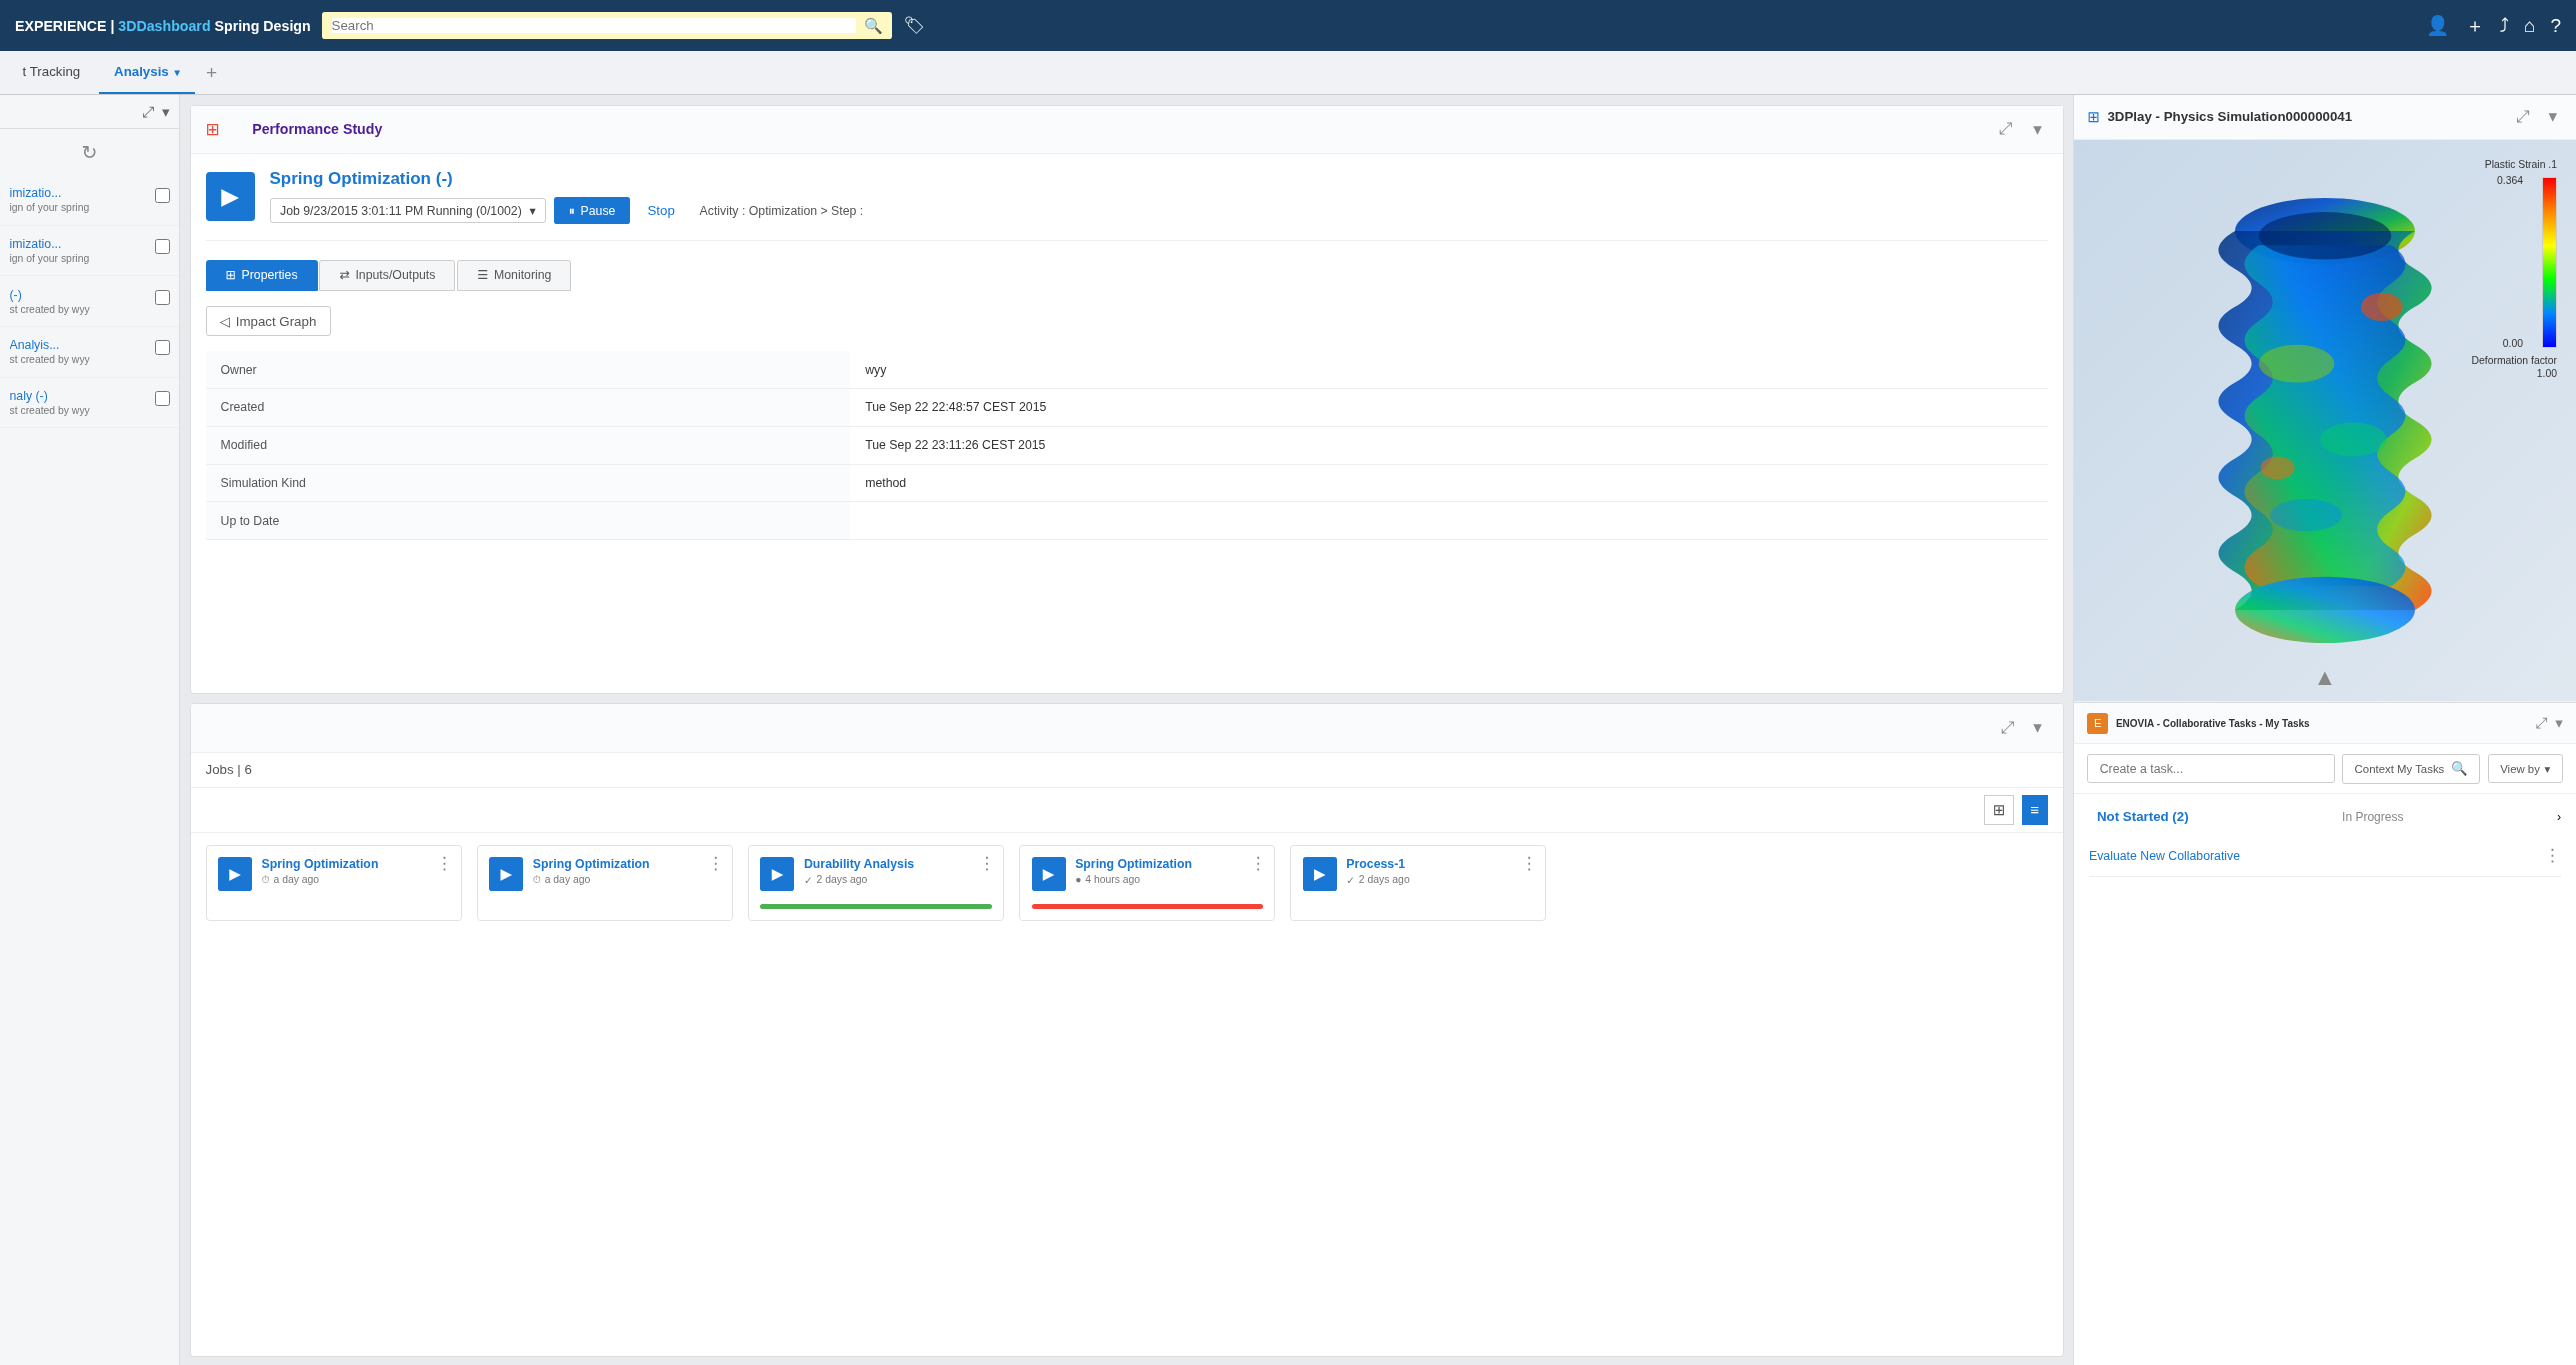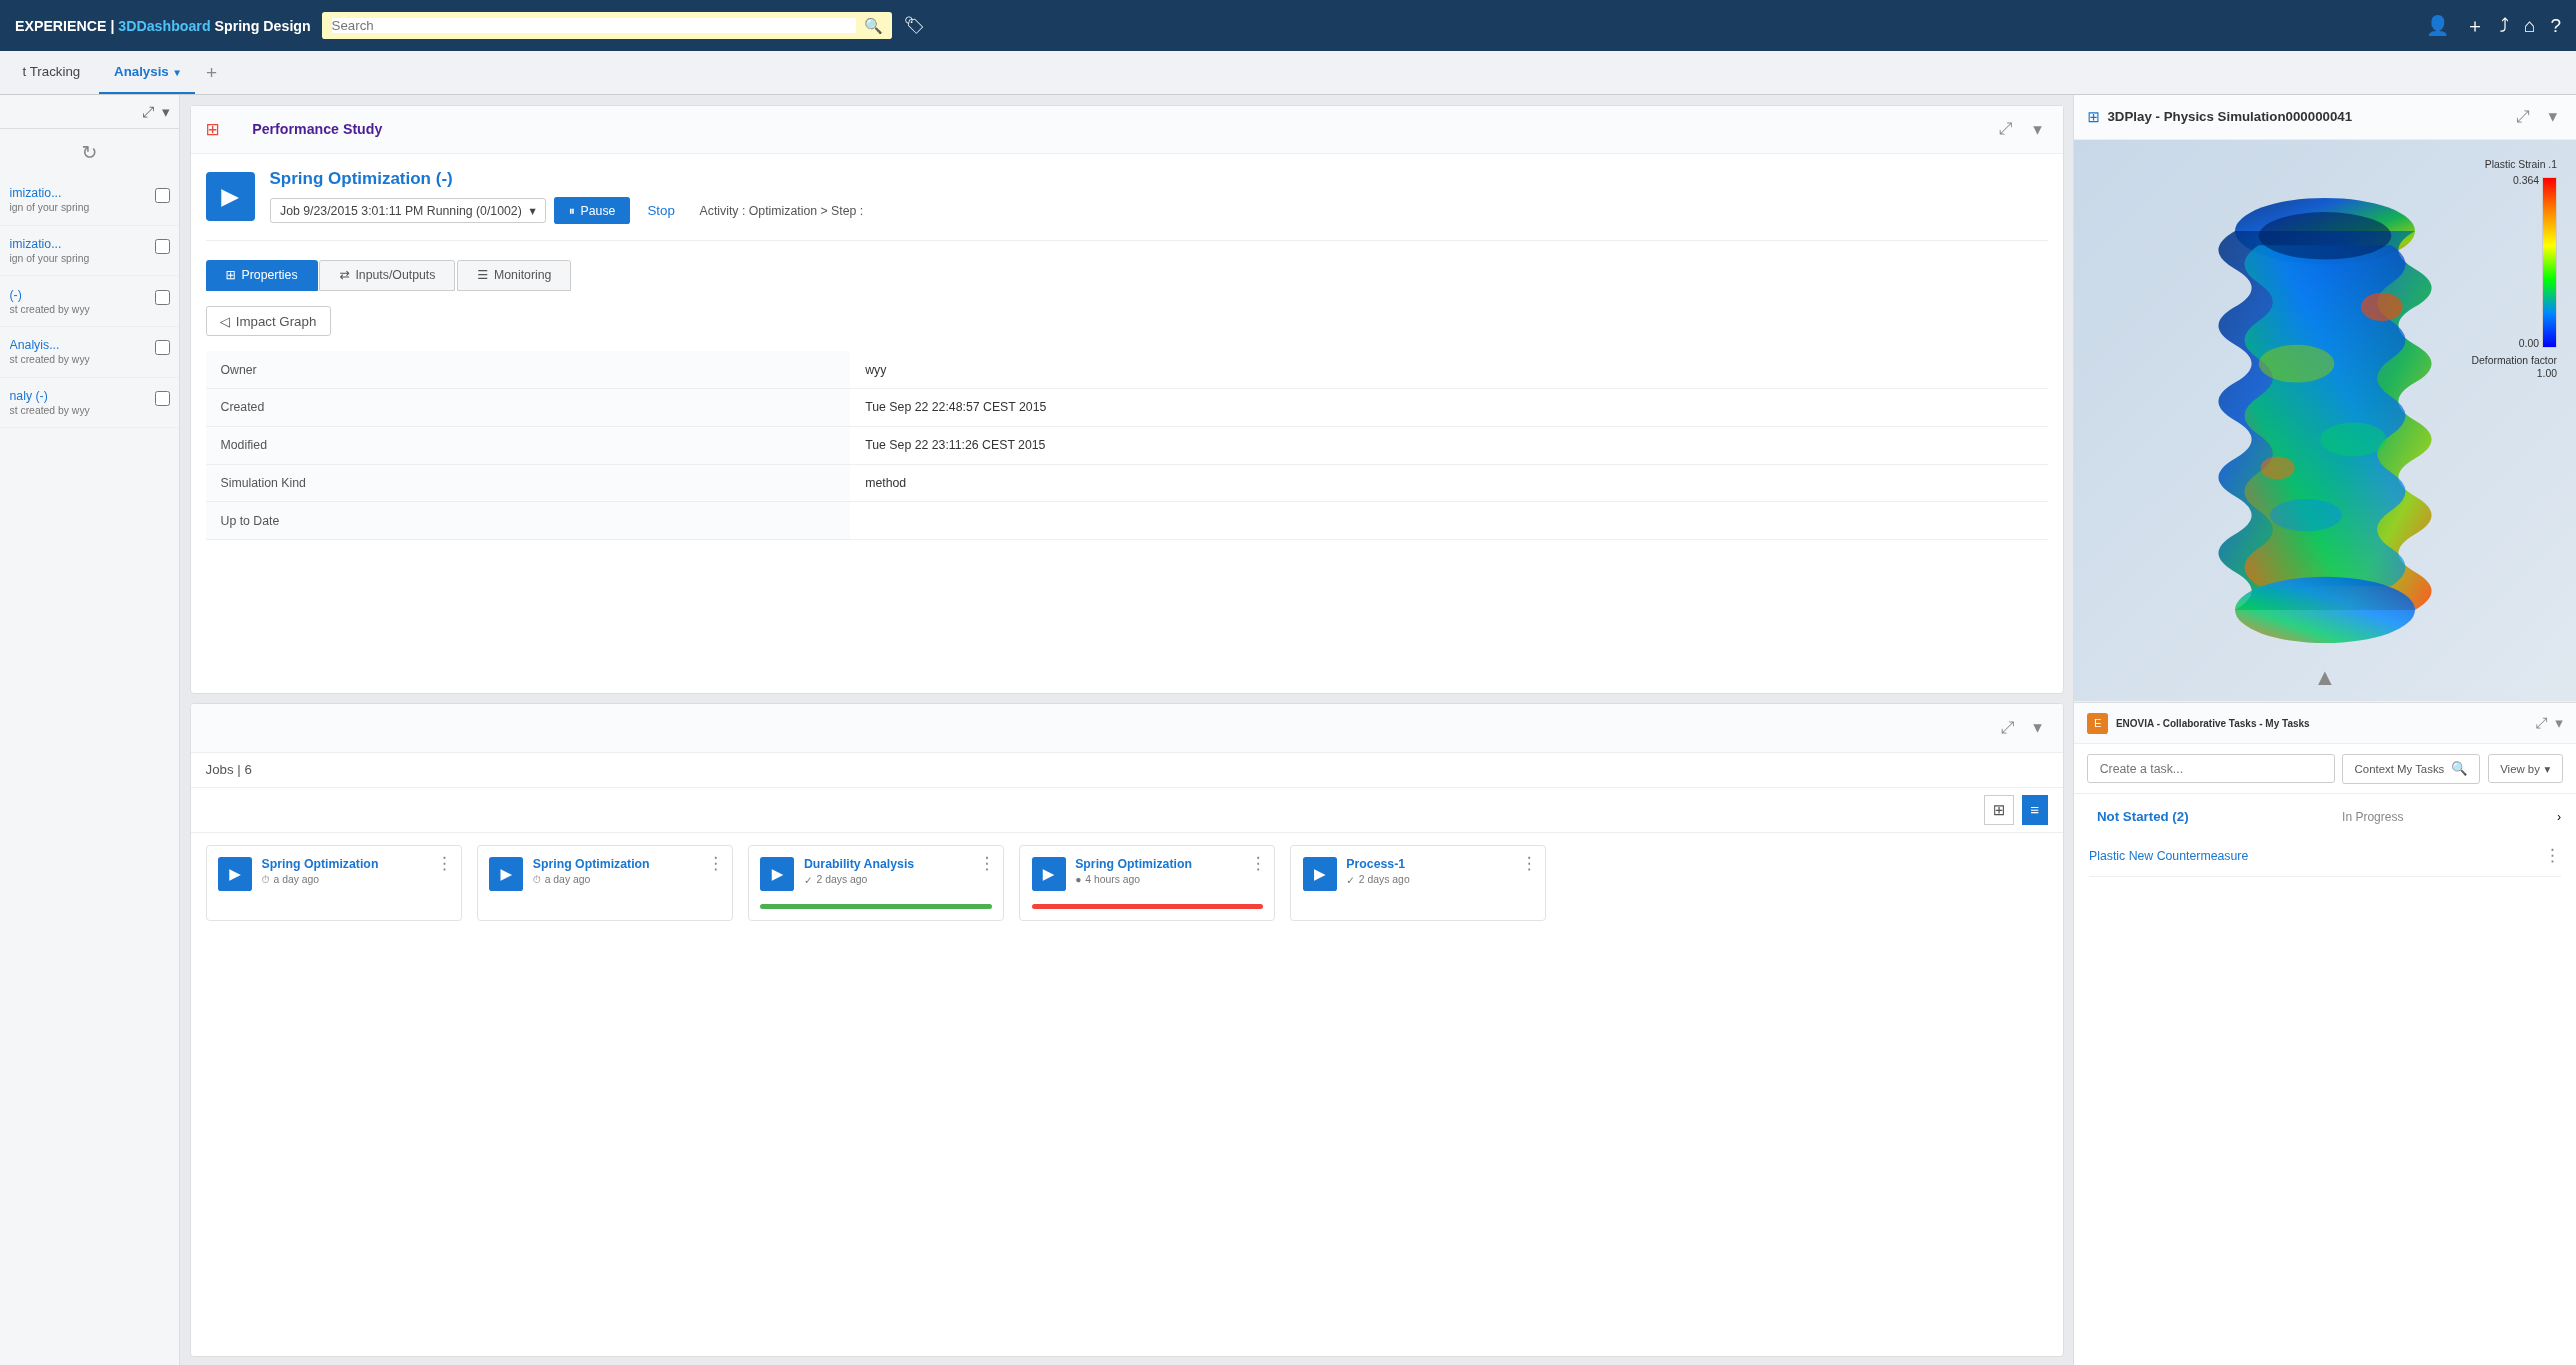--- a/index.html
+++ b/index.html
@@ -552,21 +552,21 @@
 
             <ellipse cx="60" cy="-120" rx="22" ry="15" fill="#ff4400" opacity="0.6"></ellipse>
             <ellipse cx="-50" cy="50" rx="18" ry="12" fill="#ff6600" opacity="0.5"></ellipse>
 
             <ellipse cx="0" cy="200" rx="95" ry="35" fill="url(#springGrad2)" opacity="0.8"></ellipse>
           </g>
         </svg>
 
         <div class="color-scale">
           <div class="scale-title-top">Plastic Strain .1</div>
-          <div style="display:flex; align-items:center; gap:3px; margin-top:3.8px;">
+          <div style="display:flex; align-items:center; gap:19px; margin-top:3.8px;">
             <div style="display:flex; flex-direction:column; justify-content:space-between; font-size:10.4px; color:#333; text-align:right;">
               <span>0.364</span>
               <span style="margin-top:152px;">0.00</span>
             </div>
             <div class="scale-bar"></div>
           </div>
           <div class="scale-title-bottom" style="margin-top:3.8px; font-size:10.4px; color:#333;">Deformation factor</div>
           <div class="scale-title-bottom" style="font-size:10.4px; color:#333;">1.00</div>
         </div>
 
@@ -599,20 +599,20 @@
       </div>
 
       <div class="tasks-content">
         <div class="tasks-section-header">
           <span class="tasks-section-title">Not Started (2)</span>
           <span class="tasks-section-arrow">In Progress</span>
           <span>›</span>
         </div>
 
         <div class="task-item">
-          <span class="task-title">Plastic New Countermeasure</span>
+          <span class="task-title">Evaluate New Collaborative</span>
           <span class="task-more">⋮</span>
         </div>
       </div>
     </div>
   </div>
 </div>
 
 
 </body></html>

